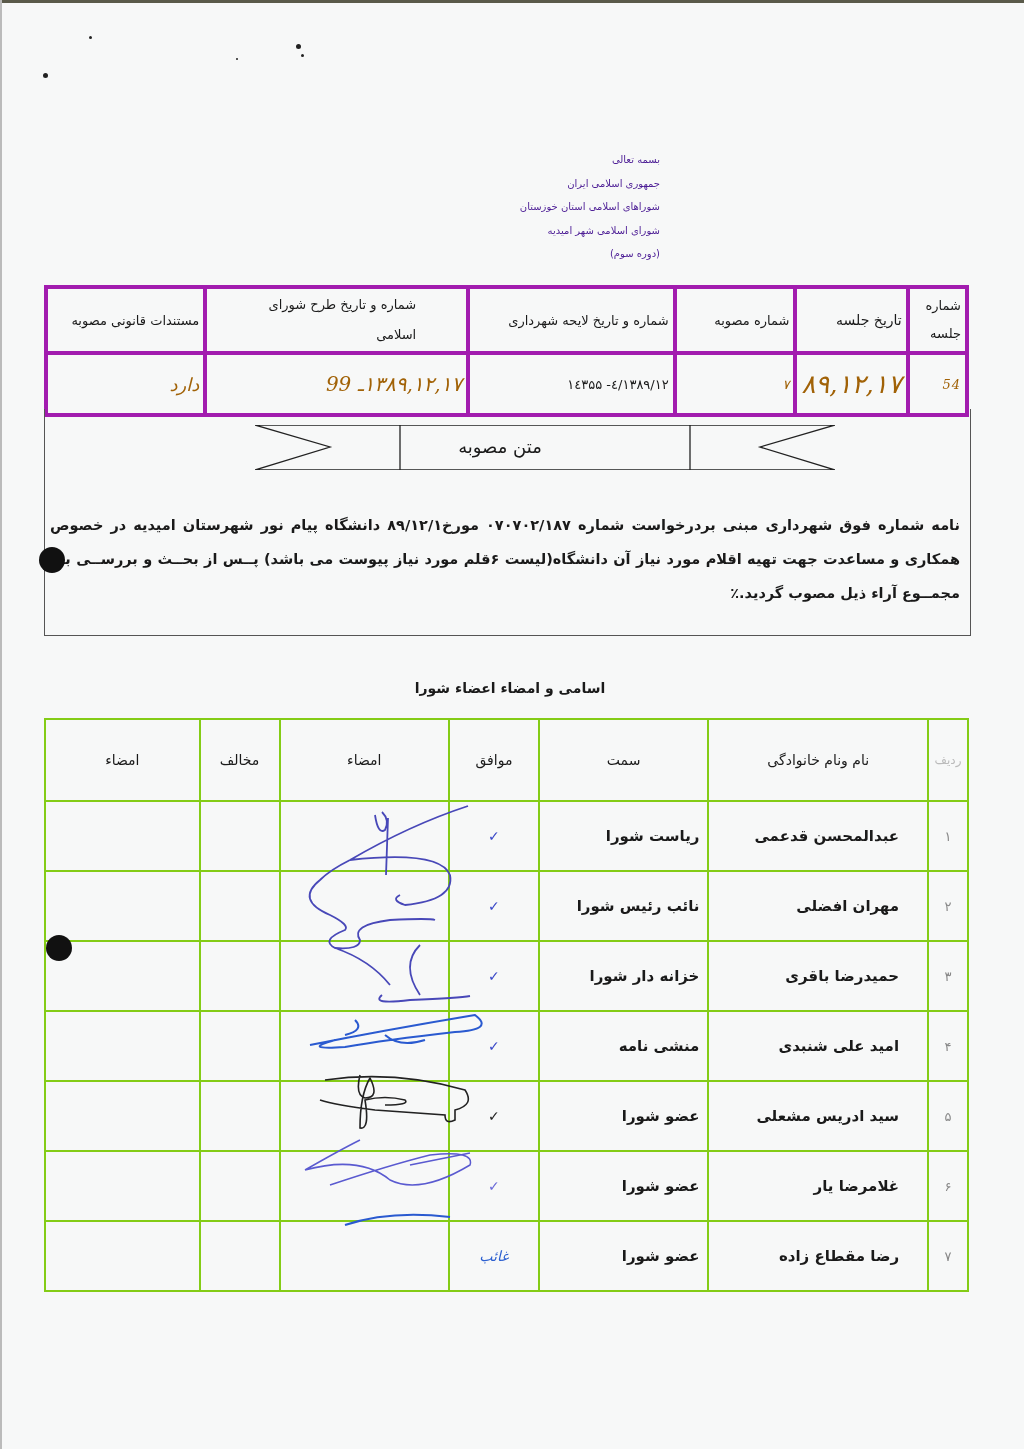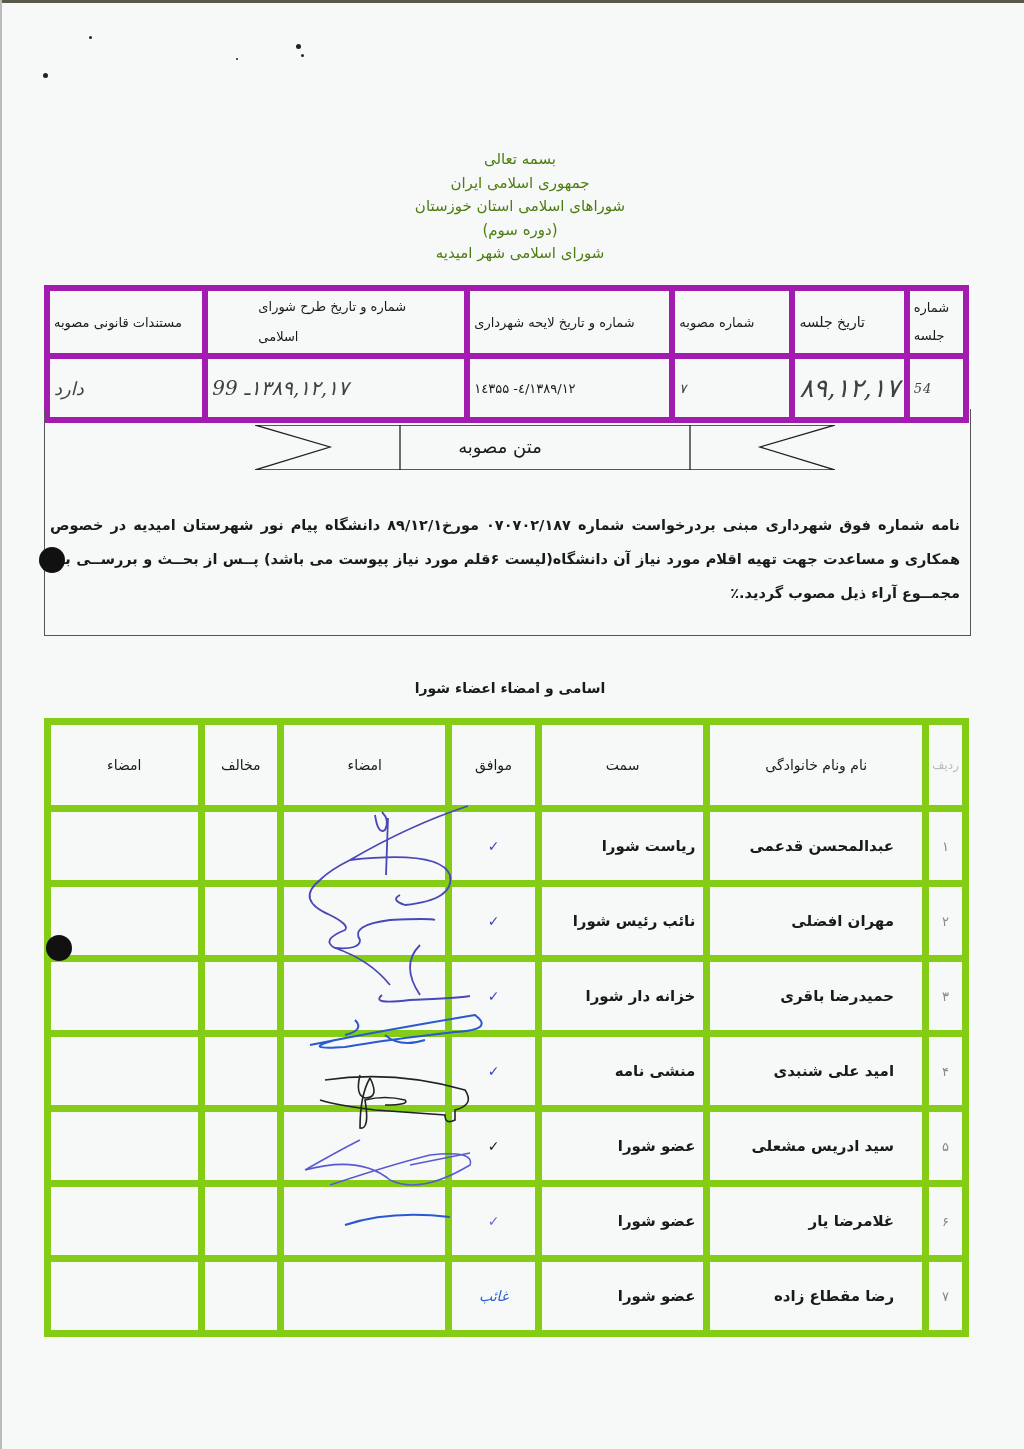--- a/index.html
+++ b/index.html
@@ -1,39 +1,39 @@
 <!DOCTYPE html>
 <html><head>
 <meta charset="utf-8">
 <style>
   html, body { margin:0; padding:0; }
   body { width:1024px; height:1449px; background:#f7f8f8; position:relative; overflow:hidden;
          font-family:"DejaVu Sans", sans-serif; color:#1a1a1a; }
   .topedge { position:absolute; left:0; top:0; width:1024px; height:3px; background:#5a5a4a; }
   .leftedge { position:absolute; left:0; top:0; width:2px; height:1449px; background:#bbb; }
   .dot { position:absolute; background:#222; border-radius:50%; }
-  .header { position:absolute; left:380px; top:148px; width:280px; text-align:center; direction:rtl;
-            font-family:"DejaVu Sans", sans-serif; font-size:15px; line-height:23.5px; color:#4d7c0f; }
+  .header { position:absolute; left:380px; top:148px; width:280px; text-align:right; direction:rtl;
+            font-family:"DejaVu Sans", sans-serif; font-size:10px; line-height:23.5px; color:#4c1d95; }
   table { border-collapse:collapse; direction:rtl; }
   .info { position:absolute; left:44px; top:285px; width:925px; }
-  .info td { border:6px solid #a21caf; text-align:left; font-size:13px; padding:0 4px; }
+  .info td { border:4px solid #a21caf; text-align:right; font-size:13px; padding:0 4px; }
   .info tr.h td { height:62px; }
   .info tr.v td { height:58px; }
-  .hw { color:#404040; font-family:"DejaVu Serif", serif; font-size:22px; letter-spacing:1px; font-style:italic; }
+  .hw { color:#a16207; font-family:"DejaVu Serif", serif; font-size:22px; letter-spacing:1px; font-style:italic; }
   .printed { font-size:15px; letter-spacing:1px; }
   .textbox { position:absolute; left:44px; top:409px; width:925px; height:226px; border:1px solid #555; border-top:none; }
   .banner { position:absolute; left:210px; top:16px; width:580px; height:45px; }
   .banner-title { position:absolute; left:355px; top:424px; width:290px; height:45px; line-height:45px; text-align:center;
                   font-weight:normal; font-size:18px; direction:rtl; }
   .body-text { position:absolute; left:50px; top:508px; width:910px; direction:rtl; text-align:justify;
                font-weight:bold; font-size:14.5px; line-height:34px; }
   .members-title { position:absolute; left:380px; top:680px; width:260px; text-align:center; direction:rtl;
                    font-weight:bold; font-size:14px; }
   .members { position:absolute; left:44px; top:718px; width:925px; }
-  .members td { border:7px solid #84cc16; text-align:center; font-size:14px; }
+  .members td { border:2px solid #84cc16; text-align:center; font-size:14px; }
   .members tr.h td { height:78px; }
   .members tr.r td { height:66px; }
   .members td.name, .members td.role { font-weight:bold; font-size:15px; }
   .members td.name { text-align:right; padding-right:28px; }
   .members td.role { text-align:right; padding-right:8px; }
   .members td.idx { color:#888; font-size:13px; }
   .check { color:#3a48c8; font-size:28px; font-family:"DejaVu Sans", sans-serif; }
   .check.black { color:#222; }
   .absent { color:#2b5fd0; font-size:20px; font-style:italic; }
   .sig { position:absolute; }
@@ -47,22 +47,22 @@
 <div class="dot" style="left:43px;top:73px;width:5px;height:5px;"></div>
 <div class="dot" style="left:89px;top:36px;width:3px;height:3px;"></div>
 <div class="dot" style="left:296px;top:44px;width:5px;height:5px;"></div>
 <div class="dot" style="left:301px;top:54px;width:3px;height:3px;"></div>
 <div class="dot" style="left:236px;top:58px;width:2px;height:2px;"></div>
 
 <div class="header">
   <div>بسمه تعالی</div>
   <div>جمهوری اسلامی ایران</div>
   <div>شوراهای اسلامی استان خوزستان</div>
+  <div>شورای اسلامی شهر امیدیه</div>
   <div>(دوره سوم)</div>
-  <div>شورای اسلامی شهر امیدیه</div>
 </div>
 
 <table class="info">
   <colgroup>
       <col style="width:60px">
       <col style="width:90px">
       <col style="width:125px">
       <col style="width:215px">
       <col style="width:270px">
       <col style="width:165px">

